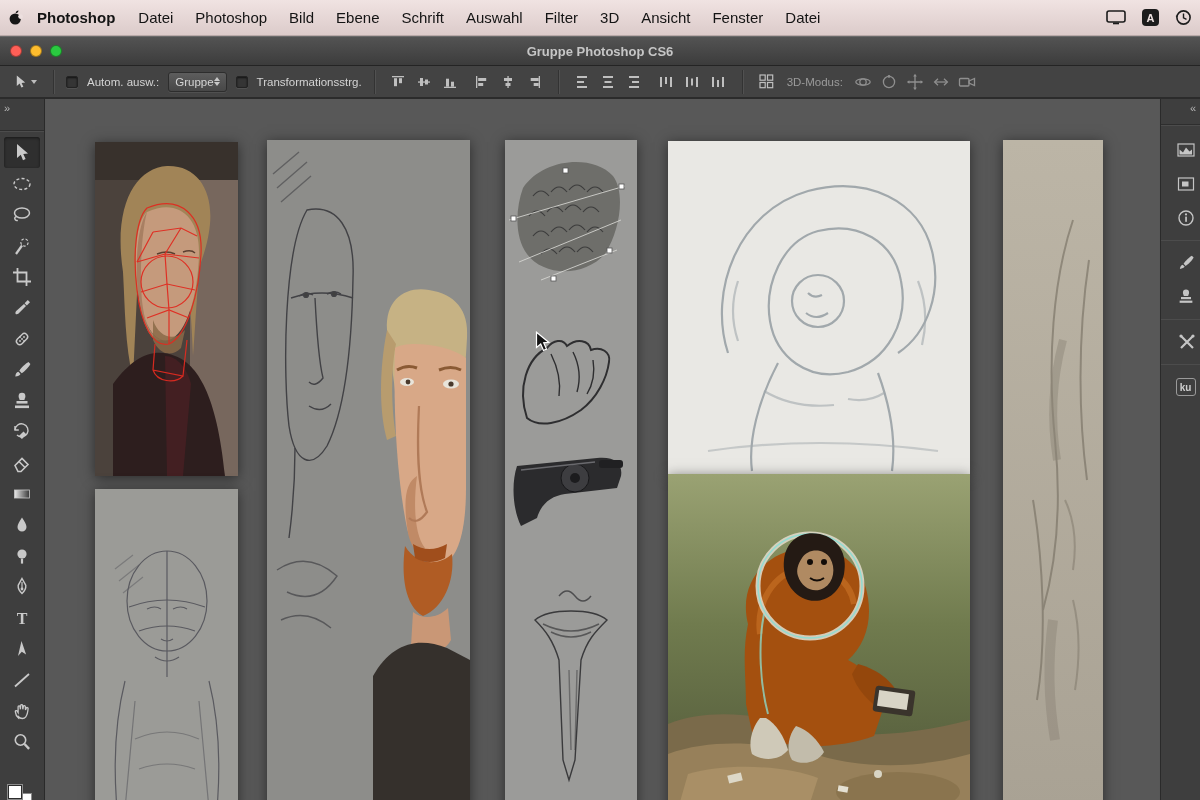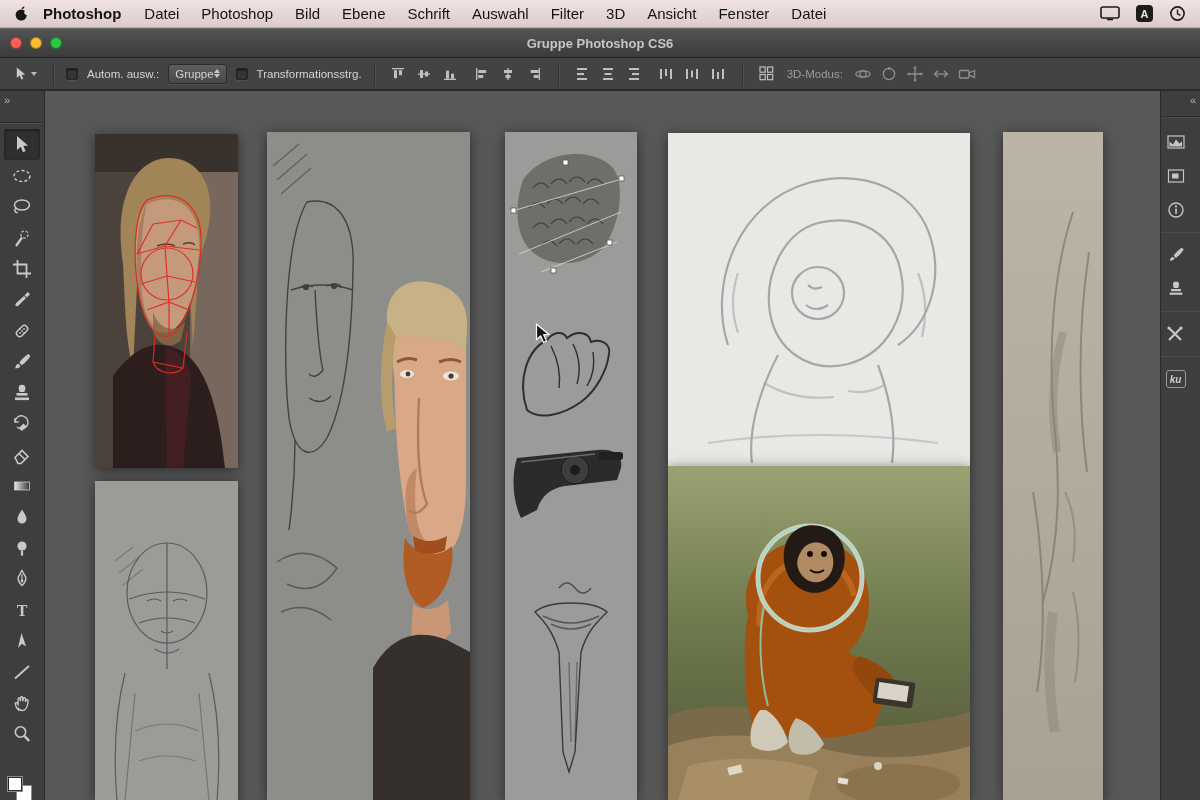--- a/index.html
+++ b/index.html
@@ -1,21 +1,21 @@
 <!DOCTYPE html>
 <html><head>
 <meta charset="utf-8">
 <style>
   *{margin:0;padding:0;box-sizing:border-box;}
   html,body{width:1200px;height:800px;overflow:hidden;background:#575757;
     font-family:"Liberation Sans",sans-serif;-webkit-font-smoothing:antialiased;}
 
   
-  .menubar{height:28px;background:linear-gradient(#f0e3e2,#dccbca);display:flex;align-items:center;
-    padding:0 14px;color:#141414;font-size:15px;border-bottom:1px solid #b9a9a8;}
+  .menubar{height:36px;background:linear-gradient(#f0e3e2,#dccbca);display:flex;align-items:center;
+    padding:0 8px;color:#141414;font-size:15px;border-bottom:1px solid #b9a9a8;}
   .apple{display:flex;align-items:center;margin-right:6px;}
   .app-name{font-weight:bold;padding:0 12px 0 8px;}
   .menu-item{padding:0 11px;white-space:nowrap;cursor:default;}
   .menubar-right{margin-left:auto;display:flex;gap:16px;align-items:center;}
   .mb-badge{width:17px;height:17px;background:#1c1c1c;color:#efe3e2;border-radius:4px;
     font-size:11px;font-weight:bold;display:flex;align-items:center;justify-content:center;}
 
   
   .titlebar{height:30px;background:linear-gradient(#535353,#3c3c3c);border-top:1px solid #6a6a6a;
     border-bottom:1px solid #242424;position:relative;display:flex;align-items:center;}
@@ -58,22 +58,22 @@
   .sw{position:absolute;width:16px;height:16px;border:1px solid #8b8b8b;}
   .sw.bg{left:11px;top:12px;background:#ffffff;}
   .sw.fg{left:2px;top:3px;background:#ffffff;box-shadow:0 0 0 1px #2c2c2c inset;z-index:2;}
 
   
   .right-rail{position:absolute;right:0;top:0;width:40px;height:100%;background:#3e3e3e;
     border-left:1px solid #2a2a2a;}
   .dock-top{height:26px;color:#b5b5b5;font-size:11px;text-align:right;padding:3px 5px 0 0;
     letter-spacing:-1px;border-bottom:1px solid #2e2e2e;box-shadow:0 1px 0 #4c4c4c;}
   .dock-icons{display:flex;flex-direction:column;align-items:center;padding-top:8px;}
-  .dock-btn{width:30px;height:30px;display:flex;align-items:center;justify-content:flex-start;
-    border-radius:3px;margin:2px 0;font-style:italic;}
+  .dock-btn{width:30px;height:30px;display:flex;align-items:center;justify-content:flex-end;
+    border-radius:3px;margin:2px 0;}
   .dock-sep{width:40px;height:1px;background:#2c2c2c;border-bottom:1px solid #4c4c4c;margin:5px 0;}
   .kuler{width:20px;height:18px;border:1px solid #9a9a9a;border-radius:3px;color:#cfcfcf;
     font-size:10px;font-weight:bold;display:flex;align-items:center;justify-content:center;}
 
   
   .canvas{position:absolute;left:46px;right:41px;top:0;bottom:0;background:#585858;overflow:hidden;}
   .doc{position:absolute;box-shadow:0 2px 12px rgba(0,0,0,.5);overflow:hidden;}
   .doc svg{display:block;}
   .cursor{position:absolute;z-index:20;}
 </style>

